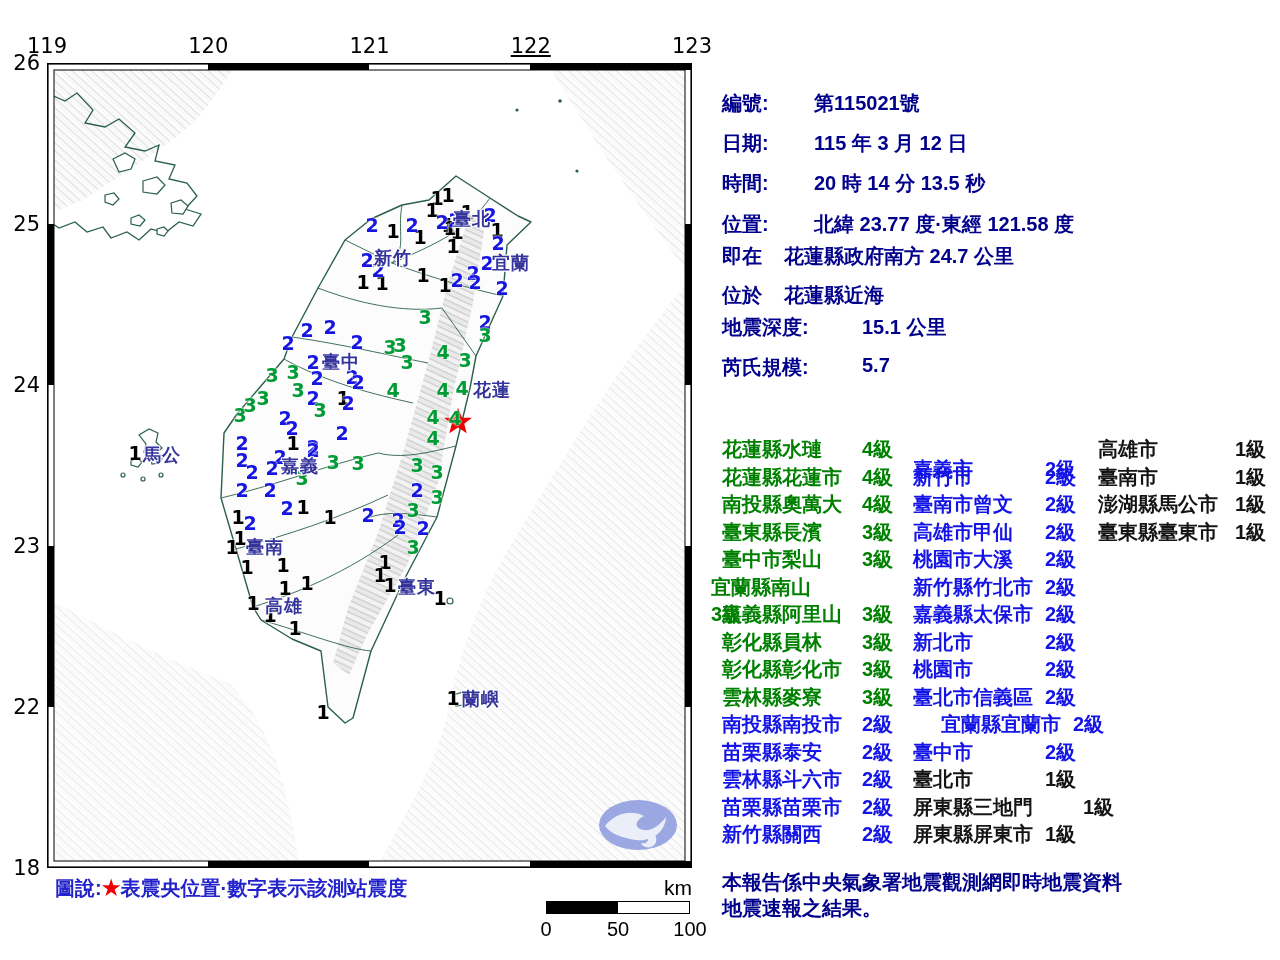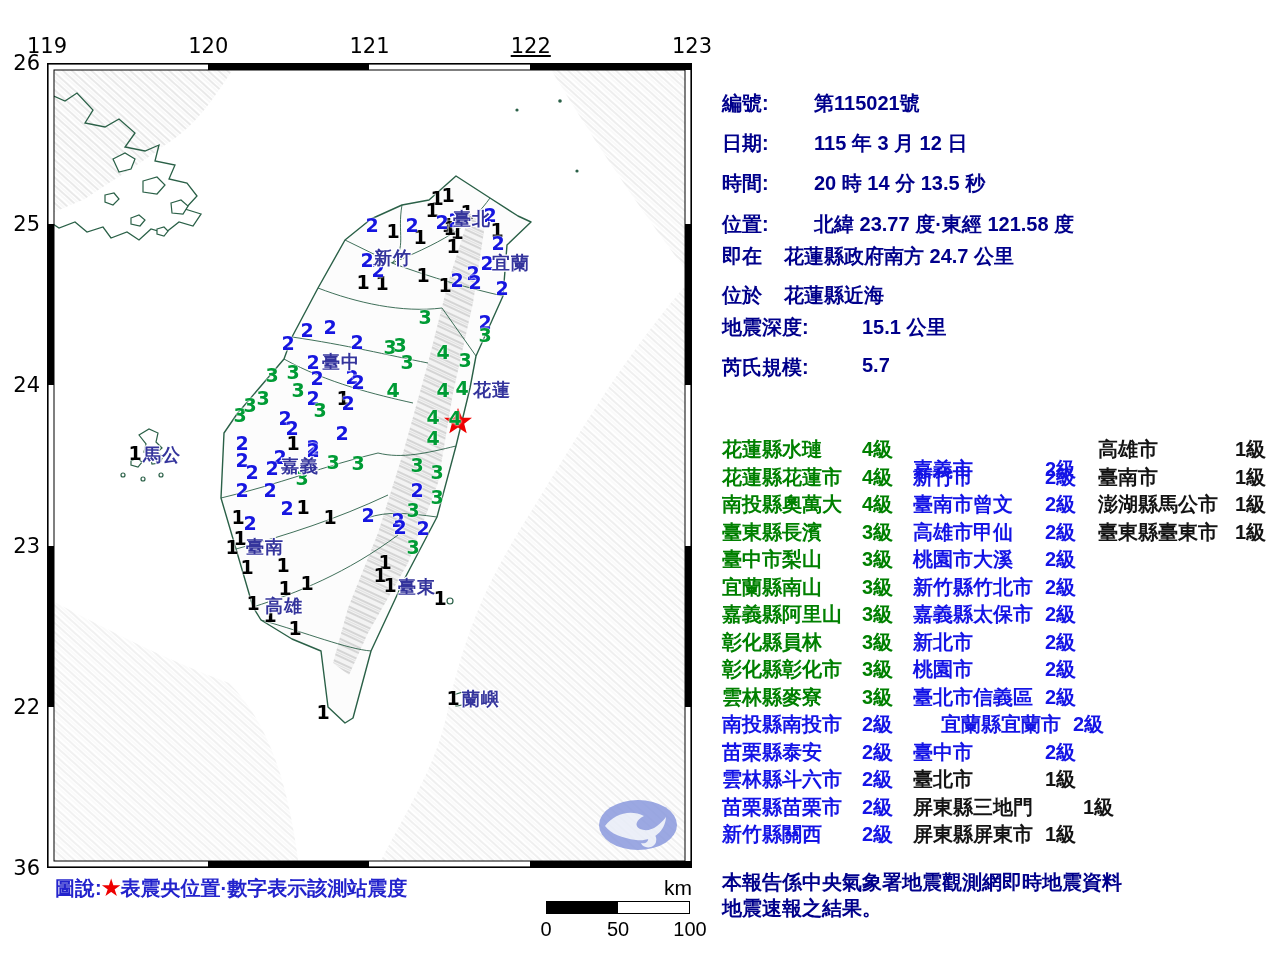--- a/index.html
+++ b/index.html
@@ -155,21 +155,21 @@
         <span class="axis" style="position: absolute; left: 369.5px; top: 34px;">121</span>
         <span class="axis" style="position: absolute; left: 530.75px; top: 34px; text-decoration: underline;">122</span>
         <span class="axis" style="position: absolute; left: 692px; top: 34px;">123</span>
       </div>
     <div id="lat-labels">
         <span class="axis lat" style="position: absolute; left: 40px; top: 63px;">26</span>
         <span class="axis lat" style="position: absolute; left: 40px; top: 224px;">25</span>
         <span class="axis lat" style="position: absolute; left: 40px; top: 385px;">24</span>
         <span class="axis lat" style="position: absolute; left: 40px; top: 546px;">23</span>
         <span class="axis lat" style="position: absolute; left: 40px; top: 707px;">22</span>
-        <span class="axis lat" style="position: absolute; left: 40px; top: 868px;">36</span>
+        <span class="axis lat" style="position: absolute; left: 40px; top: 868px;">18</span>
       </div>
     <div id="markers">
         <span class="mk k" style="left: 437px; top: 198px;">1</span>
         <span class="mk k" style="left: 448px; top: 195px;">1</span>
         <span class="mk k" style="left: 432px; top: 210px;">1</span>
         <span class="mk k" style="left: 393px; top: 231px;">1</span>
         <span class="mk k" style="left: 420px; top: 237px;">1</span>
         <span class="mk k" style="left: 448px; top: 225px;">1</span>
         <span class="mk k" style="left: 467px; top: 212px;">1</span>
         <span class="mk k" style="left: 497px; top: 230px;">1</span>
@@ -349,21 +349,21 @@
           <span class="lv">4級</span>
         </div>
         <div class="int-row lv-g" style="left: 12px; top: 518.5px;">
           <span class="nm" style="width: 140px;">臺東縣長濱</span>
           <span class="lv">3級</span>
         </div>
         <div class="int-row lv-g" style="left: 12px; top: 546px;">
           <span class="nm" style="width: 140px;">臺中市梨山</span>
           <span class="lv">3級</span>
         </div>
-        <div class="int-row lv-g" style="left: 12px; top: 573.5px;">
+        <div class="int-row lv-g" style="left: 1px; top: 573.5px; flex-direction: column;">
           <span class="nm" style="width: 140px;">宜蘭縣南山</span>
           <span class="lv">3級</span>
         </div>
         <div class="int-row lv-g" style="left: 12px; top: 601px;">
           <span class="nm" style="width: 140px;">嘉義縣阿里山</span>
           <span class="lv">3級</span>
         </div>
         <div class="int-row lv-g" style="left: 12px; top: 628.5px;">
           <span class="nm" style="width: 140px;">彰化縣員林</span>
           <span class="lv">3級</span>

